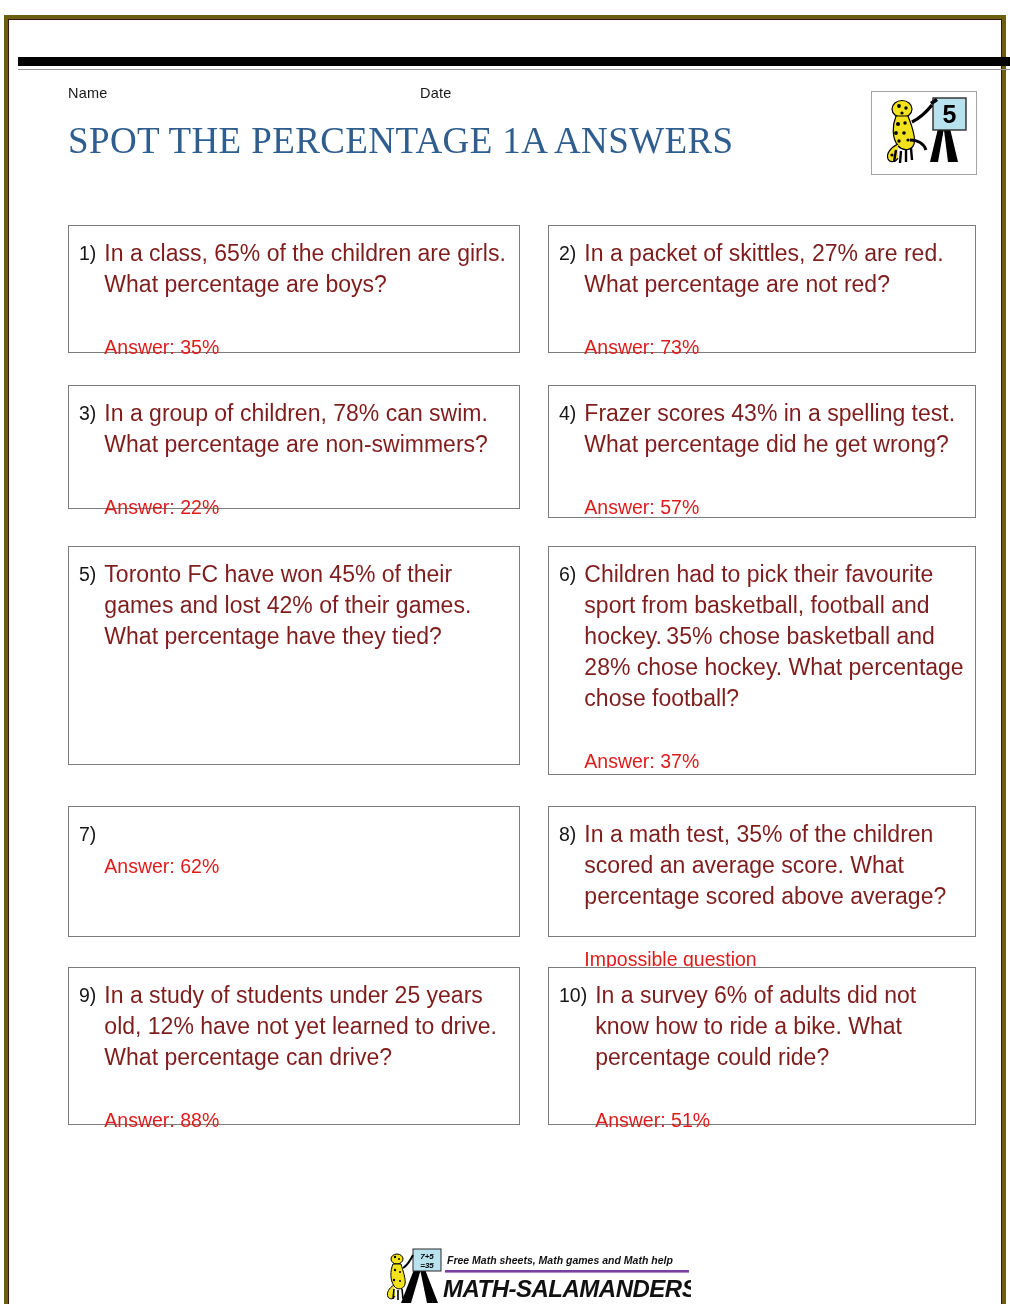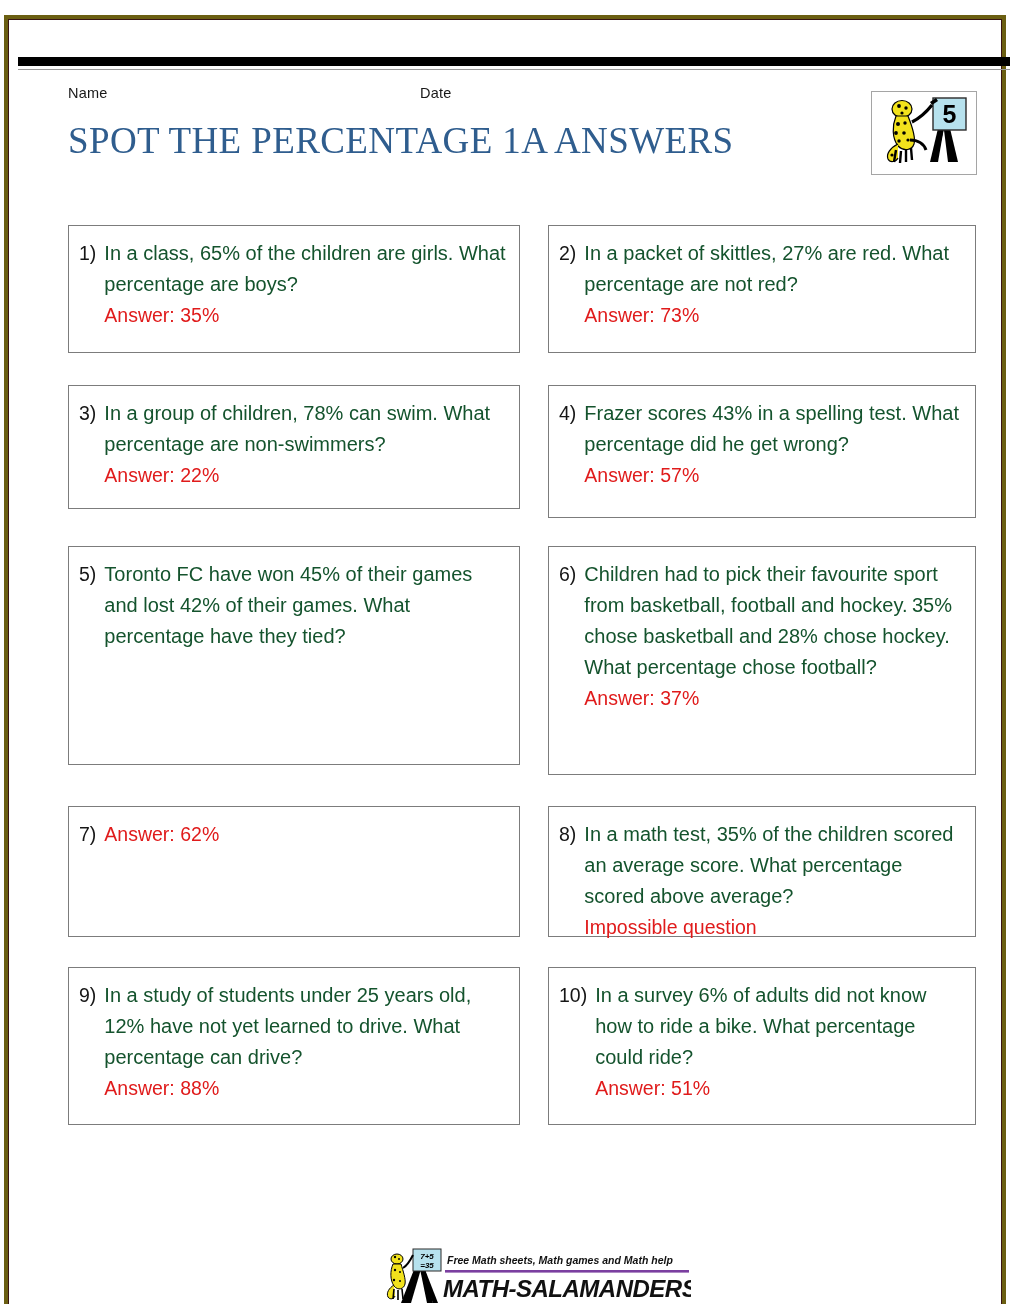--- a/index.html
+++ b/index.html
@@ -131,28 +131,29 @@
     line-height: 31px;
     color: #161616;
     padding-right: 8px;
     white-space: nowrap;
   }
   .q-body {
     flex: 1 1 auto;
     min-width: 0;
   }
   .q-text {
-    font-size: 20px;
+    font-size: 23px;
     line-height: 31px;
-    color: #14532d;
+    color: #7f1d1d;
   }
   .q-answer {
     font-size: 19.5px;
     line-height: 31px;
     color: #e01b1b;
+    margin-top: 32px;
   }
 
   
   #footer-brand {
     position: absolute;
     left: 375px;
     top: 1228px;
     width: 310px;
     height: 62px;
     font-style: italic;

